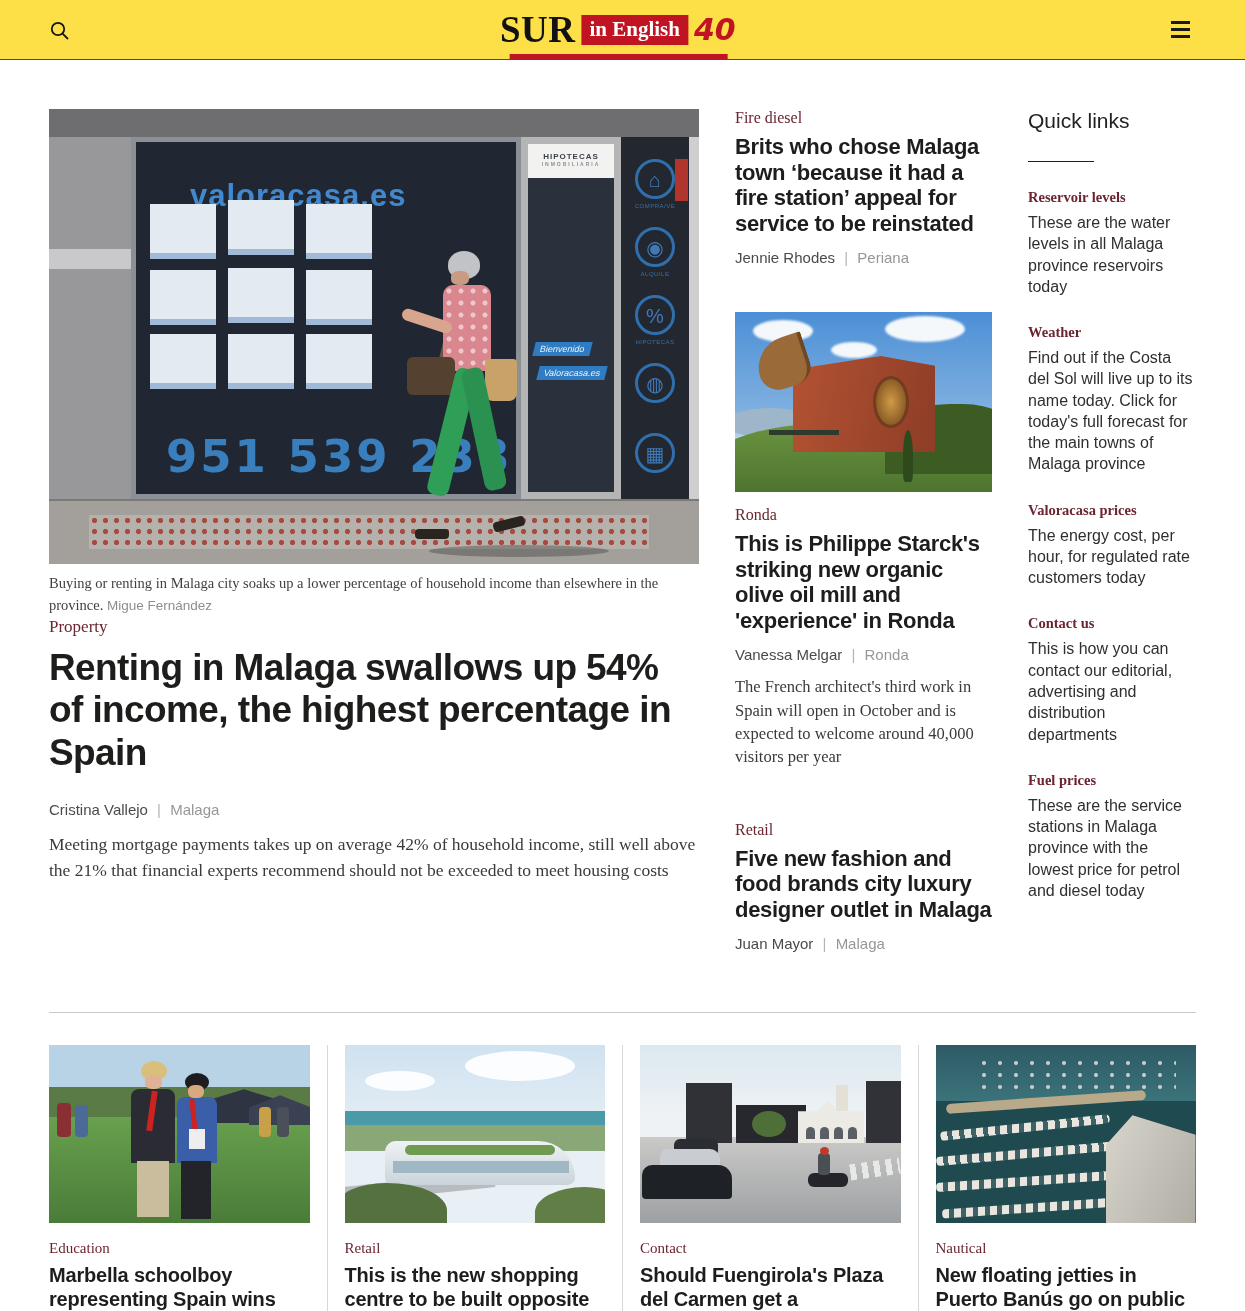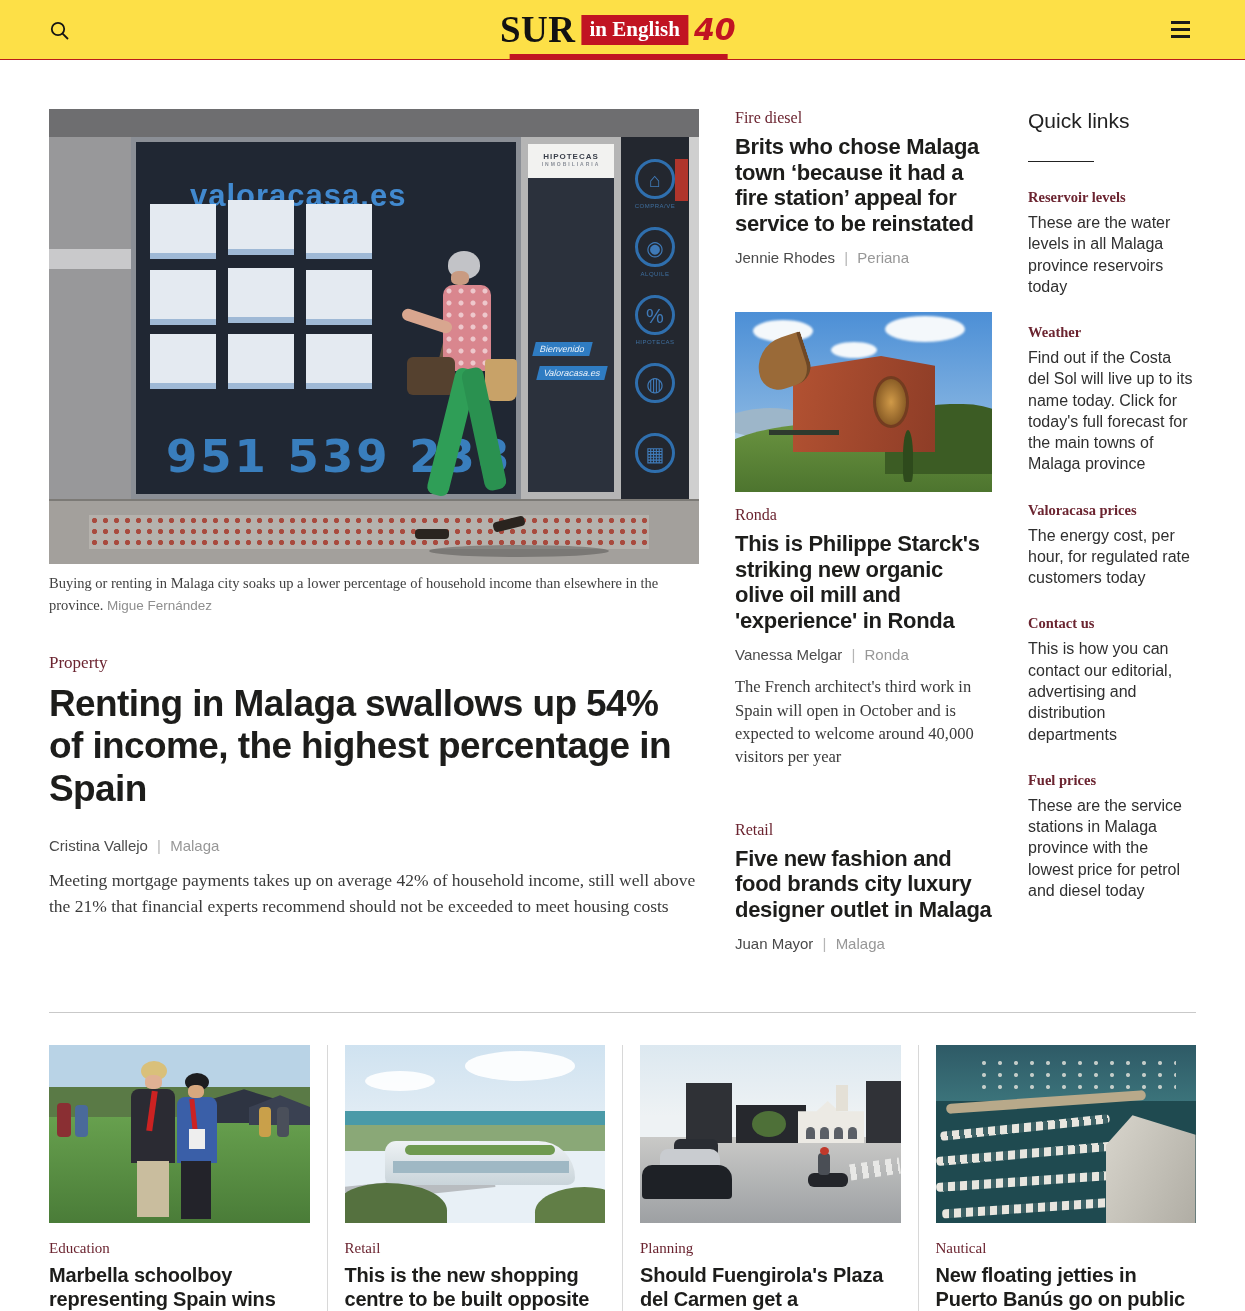--- a/index.html
+++ b/index.html
@@ -28,21 +28,21 @@
   .section-label { font-family:"Liberation Serif", serif; font-size:17px; color:#6b2430; display:inline-block; }
   .headline { font-weight:bold; color:#1d1d1b; letter-spacing:-0.3px; line-height:1.16; display:block; }
   .byline { font-size:15px; color:#4a4a4a; }
   .byline .sep { color:#b5b5b5; margin:0 5px; }
   .byline .loc { color:#979797; }
   .serif-text { font-family:"Liberation Serif", serif; color:#3a3a3a; }
 
   
   .lead-caption { margin-top:9px; font-family:"Liberation Serif", serif; font-size:14.5px; line-height:1.5; color:#3f3f3f; width:640px; }
   .lead-caption .credit { font-family:"Liberation Sans", sans-serif; color:#8e8e8e; font-size:13.5px; }
-  .lead .section-label { margin-top:36px; }
+  .lead .section-label { }
   .lead .headline { font-size:37px; margin-top:10px; letter-spacing:-0.6px; }
   .lead .byline { margin-top:26px; }
   .lead .standfirst { margin-top:13px; font-size:17.5px; line-height:1.5; width:648px; }
 
   
   .mid .headline { font-size:22px; margin-top:7px; }
   .mid .byline { margin-top:13px; }
   .mid-art-img { margin-top:46px; margin-bottom:14px; display:block; }
   .mid .standfirst { margin-top:12px; font-size:16.5px; line-height:1.42; }
   .mid .block-retail { margin-top:52px; }
@@ -418,21 +418,21 @@
         <span class="pz-arch" style="left:208px;top:82px;"></span>
         <div class="pz-tree"></div>
         <div class="pz-car3"></div>
         <div class="pz-car2"></div>
         <div class="pz-car1"></div>
         <div class="pz-cross"></div>
         <div class="pz-bike"></div>
         <div class="pz-rider"></div>
         <div class="pz-helmet"></div>
       </a>
-      <a class="section-label">Planning</a>
+      <a class="section-label">Contact</a>
       <a class="headline">Should Fuengirola's Plaza del Carmen get a makeover?</a>
       
     </article>
 
     <div class="vdiv"></div>
 
     <article class="card">
       <a class="art scene-marina">
         <div class="mr-water"></div>
         <div class="mr-boatdots"></div>

